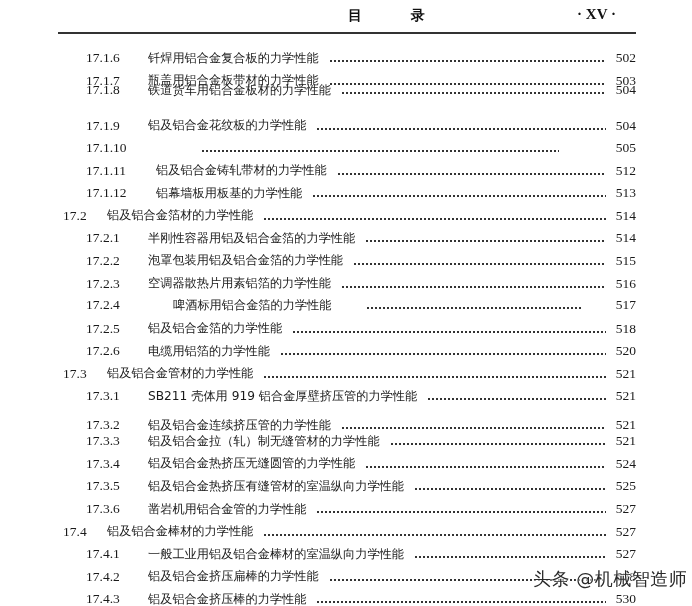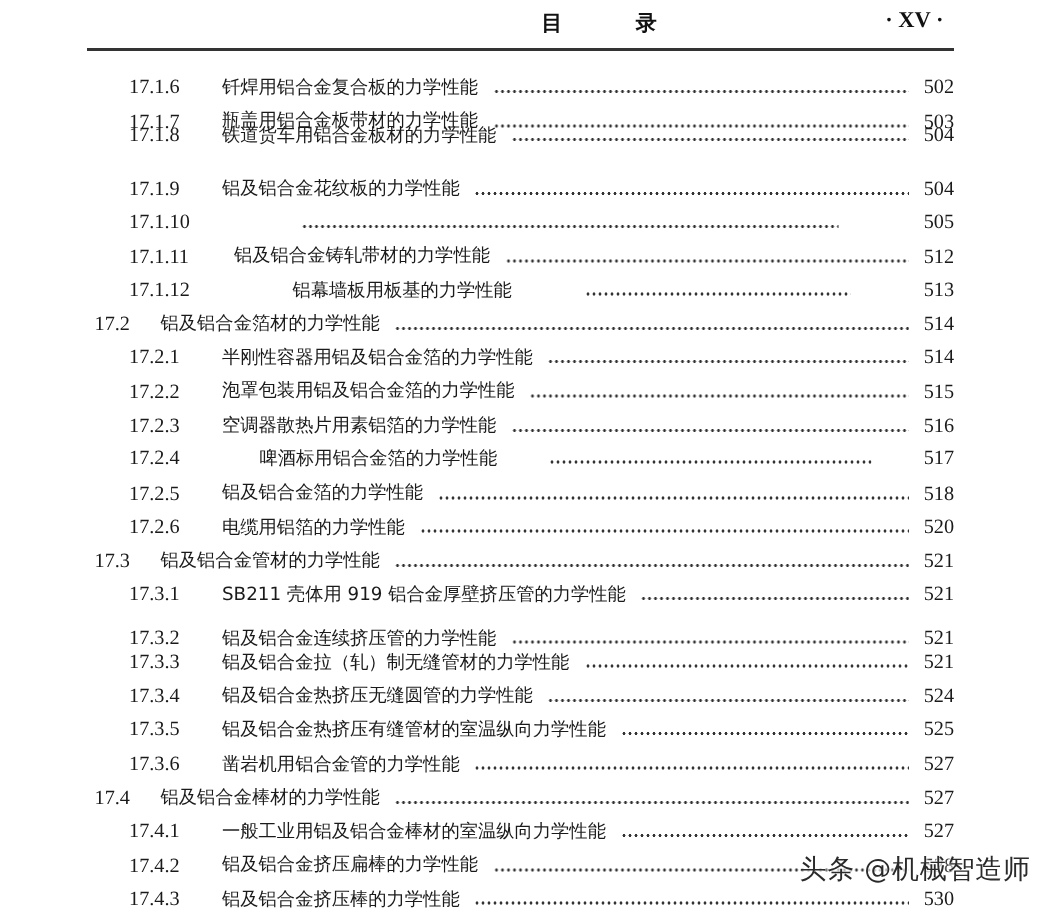--- a/index.html
+++ b/index.html
@@ -4,21 +4,21 @@
 <style>
   html, body { margin: 0; padding: 0; }
   body {
     width: 692px; height: 606px; overflow: hidden;
     background: #ffffff;
     font-family: "DejaVu Serif", "Liberation Serif", serif;
     color: #1a1a1a;
     position: relative;
   }
   .header {
-    position: absolute; left: 61px; top: 0; width: 578px; height: 34px;
+    position: absolute; left: 48px; top: 0; width: 578px; height: 34px;
   }
   .header-title {
     position: absolute; left: 300px; top: 7px;
     font-family: "DejaVu Sans", sans-serif;
     font-weight: bold; font-size: 14px; letter-spacing: 22px;
     color: #111;
   }
   .header-page {
     position: absolute; right: 10px; top: 6px;
     font-family: "Liberation Serif", serif;
@@ -104,21 +104,21 @@
       <span class="num">17.1.10</span>
       <span class="leader"></span>
       <span class="page">505</span>
     </div>
     <div class="row lvl3 wide" style="top: 112.75px;">
       <span class="num">17.1.11</span>
       <span class="title">铝及铝合金铸轧带材的力学性能</span>
       <span class="leader"></span>
       <span class="page">512</span>
     </div>
-    <div class="row lvl3 wide" style="top: 135.3px; gap: 39px;">
+    <div class="row lvl3 wide" style="top: 135.3px;">
       <span class="num">17.1.12</span>
       <span class="title">铝幕墙板用板基的力学性能</span>
       <span class="leader"></span>
       <span class="page">513</span>
     </div>
     <div class="row lvl2" style="top: 157.85px; align-items: center;">
       <span class="num">17.2</span>
       <span class="title">铝及铝合金箔材的力学性能</span>
       <span class="leader"></span>
       <span class="page">514</span>

